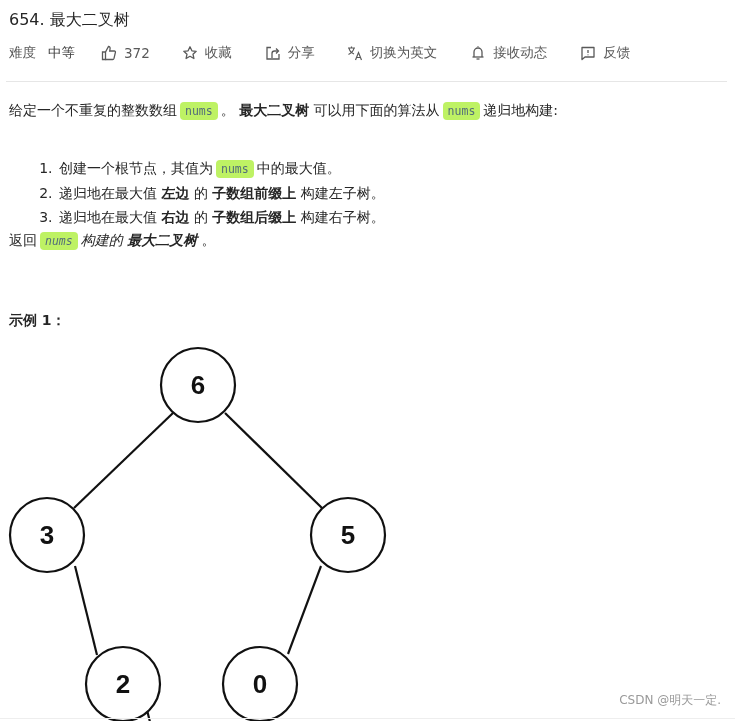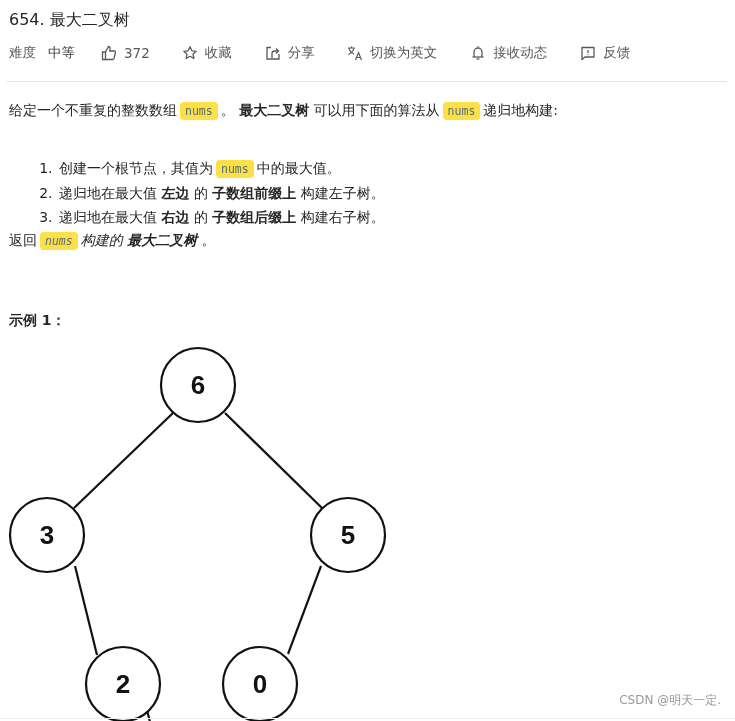--- a/index.html
+++ b/index.html
@@ -22,21 +22,21 @@
   .meta .icon { width: 16px; height: 16px; display: inline-block; margin-right: 7px; }
   .meta .icon svg { width: 16px; height: 16px; display: block; }
   .divider {
     position: absolute; left: 6px; right: 8px; top: 81px;
     height: 1px; background: #e6e6e6;
   }
   .content { position: absolute; left: 9px; top: 98px; right: 10px; font-size: 14px; line-height: 24px; color: #262626; }
   .p1 { position: absolute; left: 0; top: 0; white-space: nowrap; }
   .code {
     font-family: "DejaVu Sans Mono", "Liberation Mono", monospace;
-    font-size: 11.5px; color: #546e7a; background: #fde047;
+    font-size: 11.5px; color: #546e7a; background: #bef264;
     border-radius: 4px; padding: 2px 5px; margin: 0 3px;
   }
   .code.italic { font-style: italic; }
   b { font-weight: bold; color: #262626; }
   ol { position: absolute; left: 0; top: 42px; margin: 16px; padding-left: 32px; line-height: 24px; }
   ol li { padding-left: 2px; }
   .p2 { position: absolute; left: 0; top: 130px; white-space: nowrap; }
   .p2 .it { font-style: italic; }
   .example-title { position: absolute; left: 0; top: 210px; font-weight: bold; font-size: 14px; }
   .tree { position: absolute; left: 0; top: 340px; }

